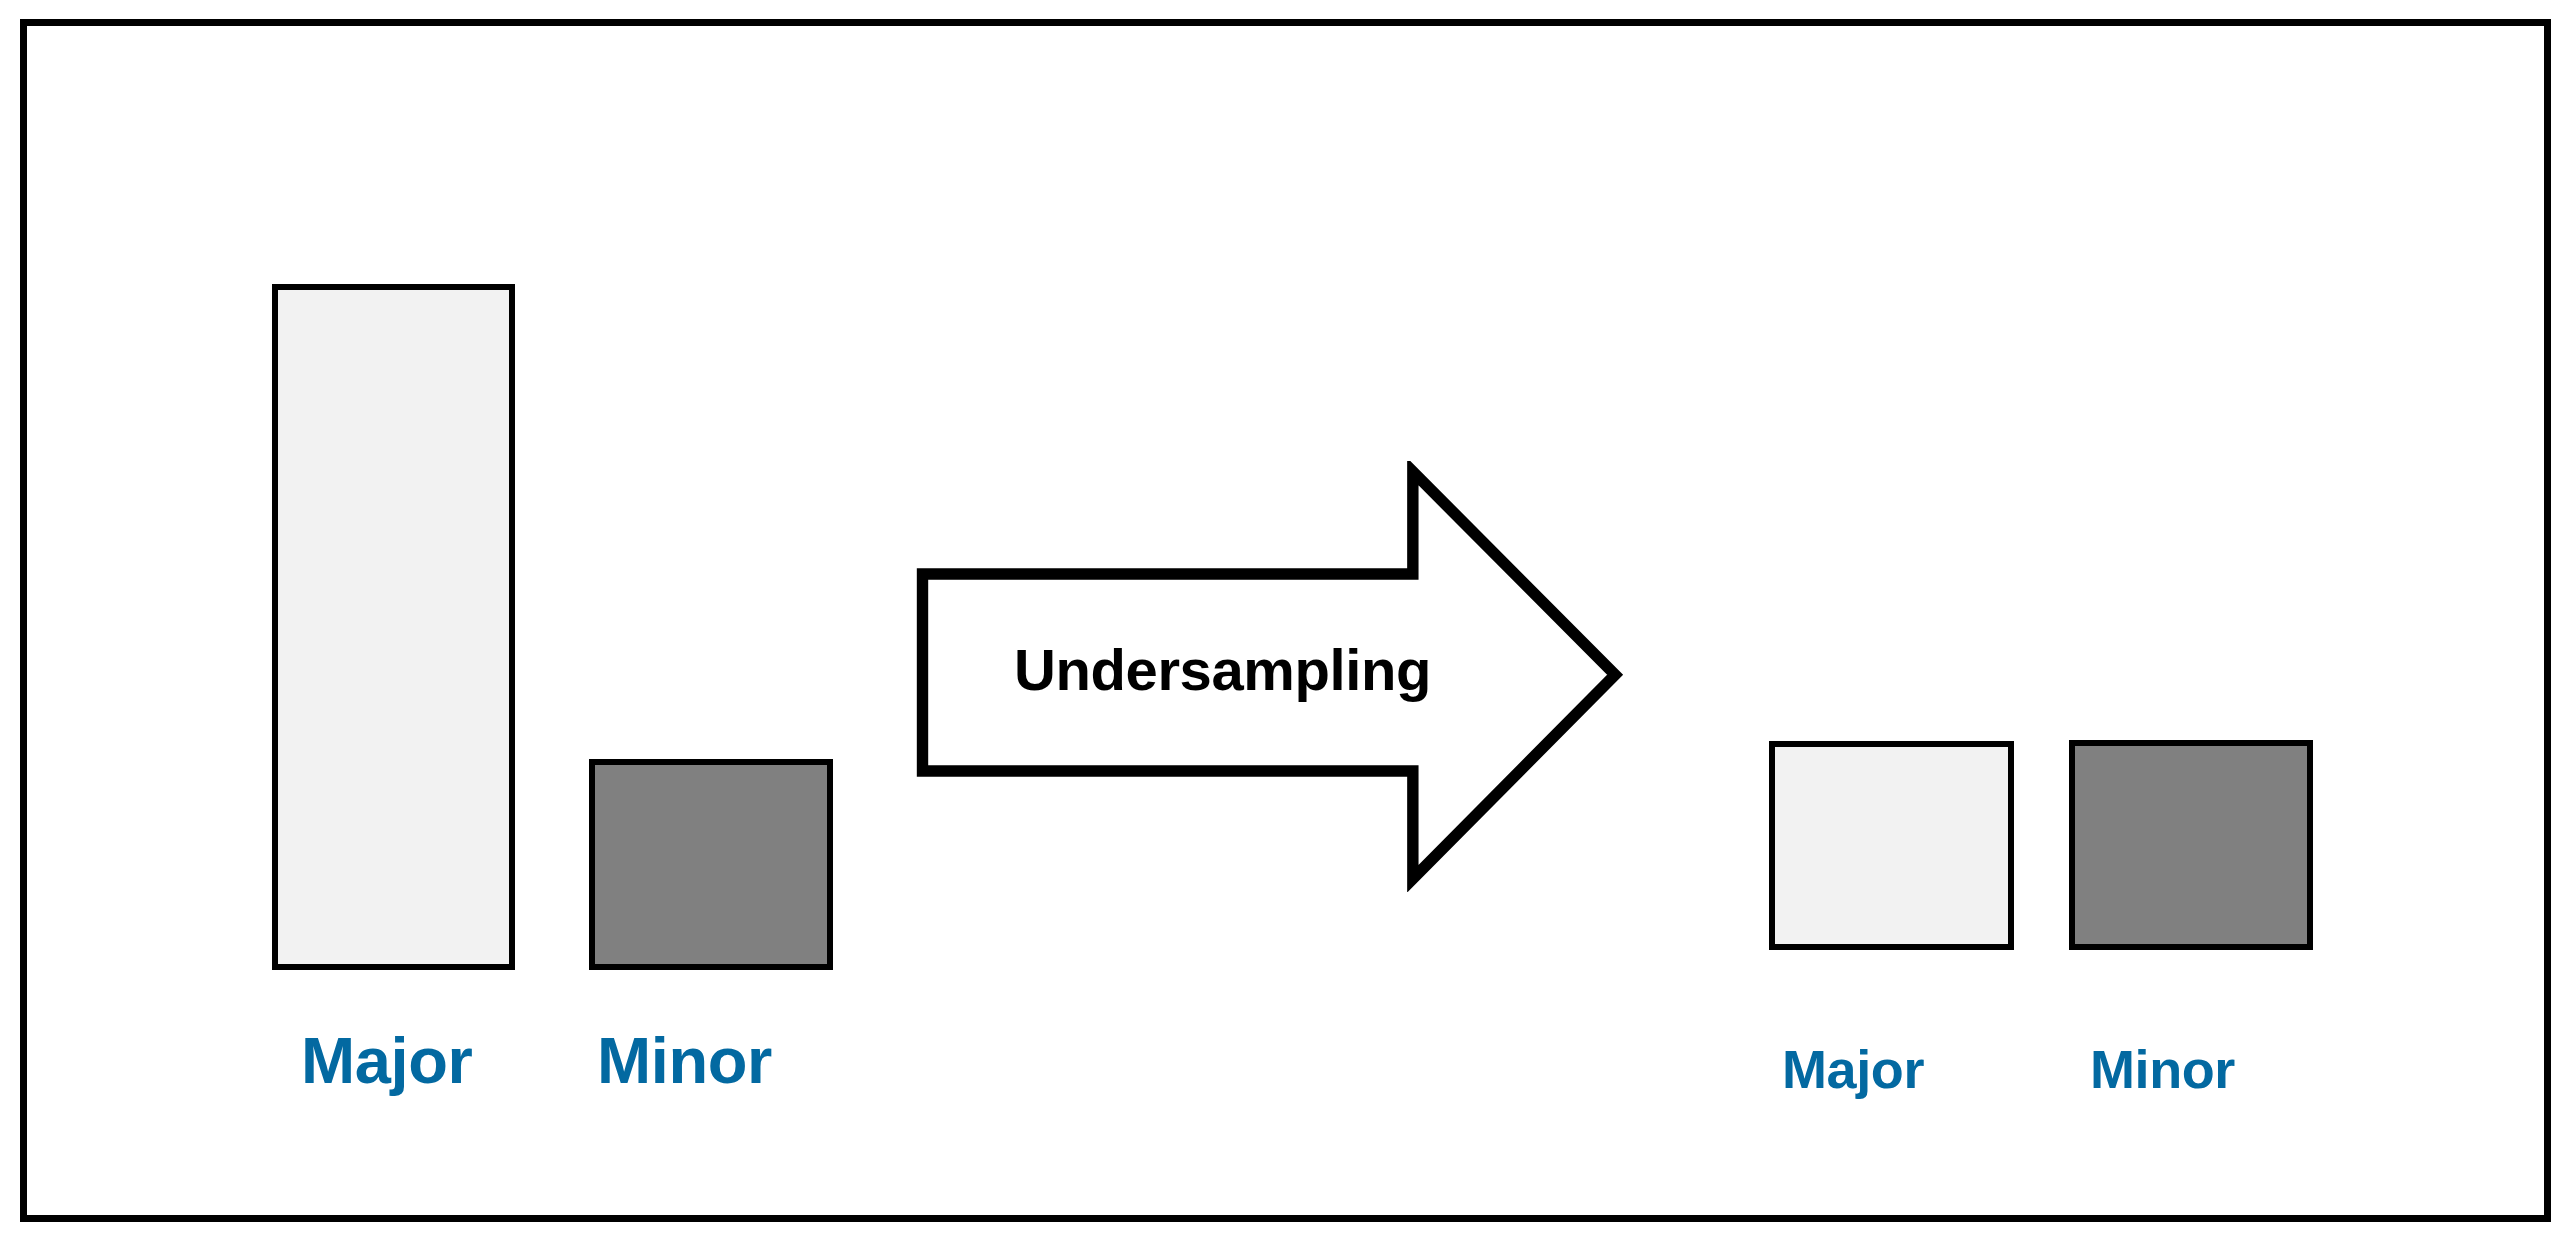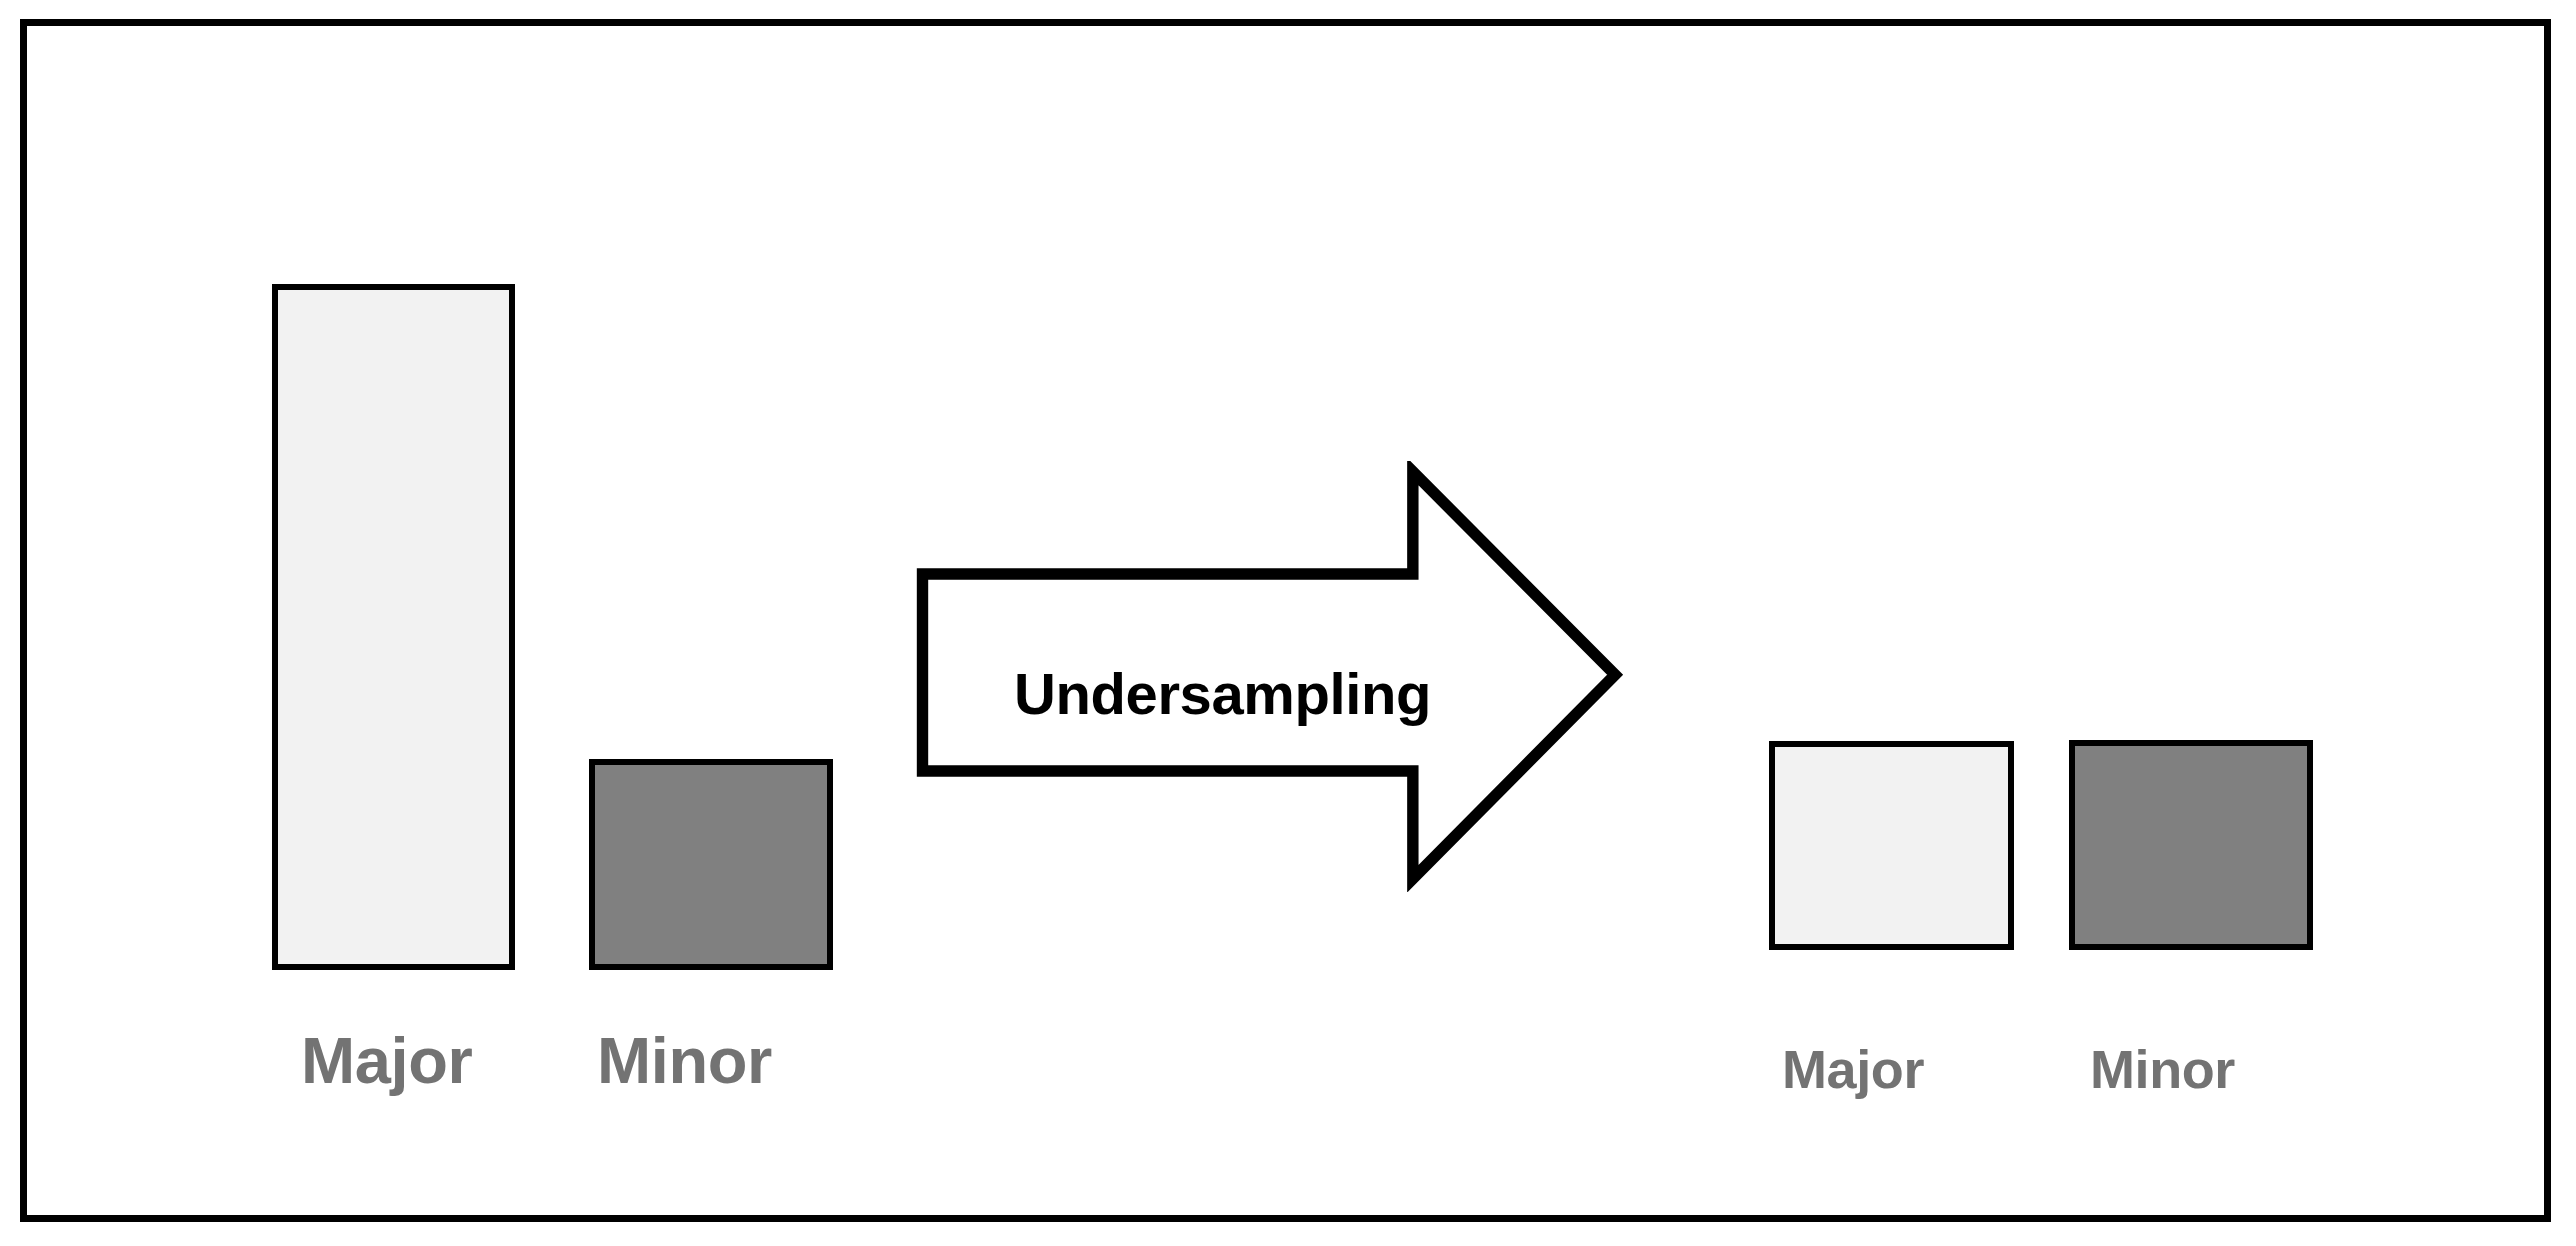--- a/index.html
+++ b/index.html
@@ -64,21 +64,21 @@
   .bar-after-minor {
     left: 2042px;
     top: 714px;
     width: 244px;
     height: 210px;
   }
 
   
   .cat-label {
     position: absolute;
-    color: #737373;
+    color: #0369a1;
     font-weight: bold;
     font-family: "Liberation Sans", sans-serif;
     white-space: nowrap;
     letter-spacing: -0.4px;
     line-height: 1;
   }
   .cat-label.before {
     font-size: 65px;
     top: 1002px;
   }
@@ -108,21 +108,20 @@
     position: absolute;
     left: 987px;
     top: 615px;
     font-size: 58px;
     font-weight: bold;
     color: #000000;
     font-family: "Liberation Sans", sans-serif;
     white-space: nowrap;
     letter-spacing: -0.4px;
     line-height: 1;
-    margin-top: 24px;
   }
 </style>
 </head>
 <body>
 
 <div id="figure-root">
 
   <div class="outer-frame">
 
     <div class="shape bar-before-major" style="background:#F2F2F2;"></div>

